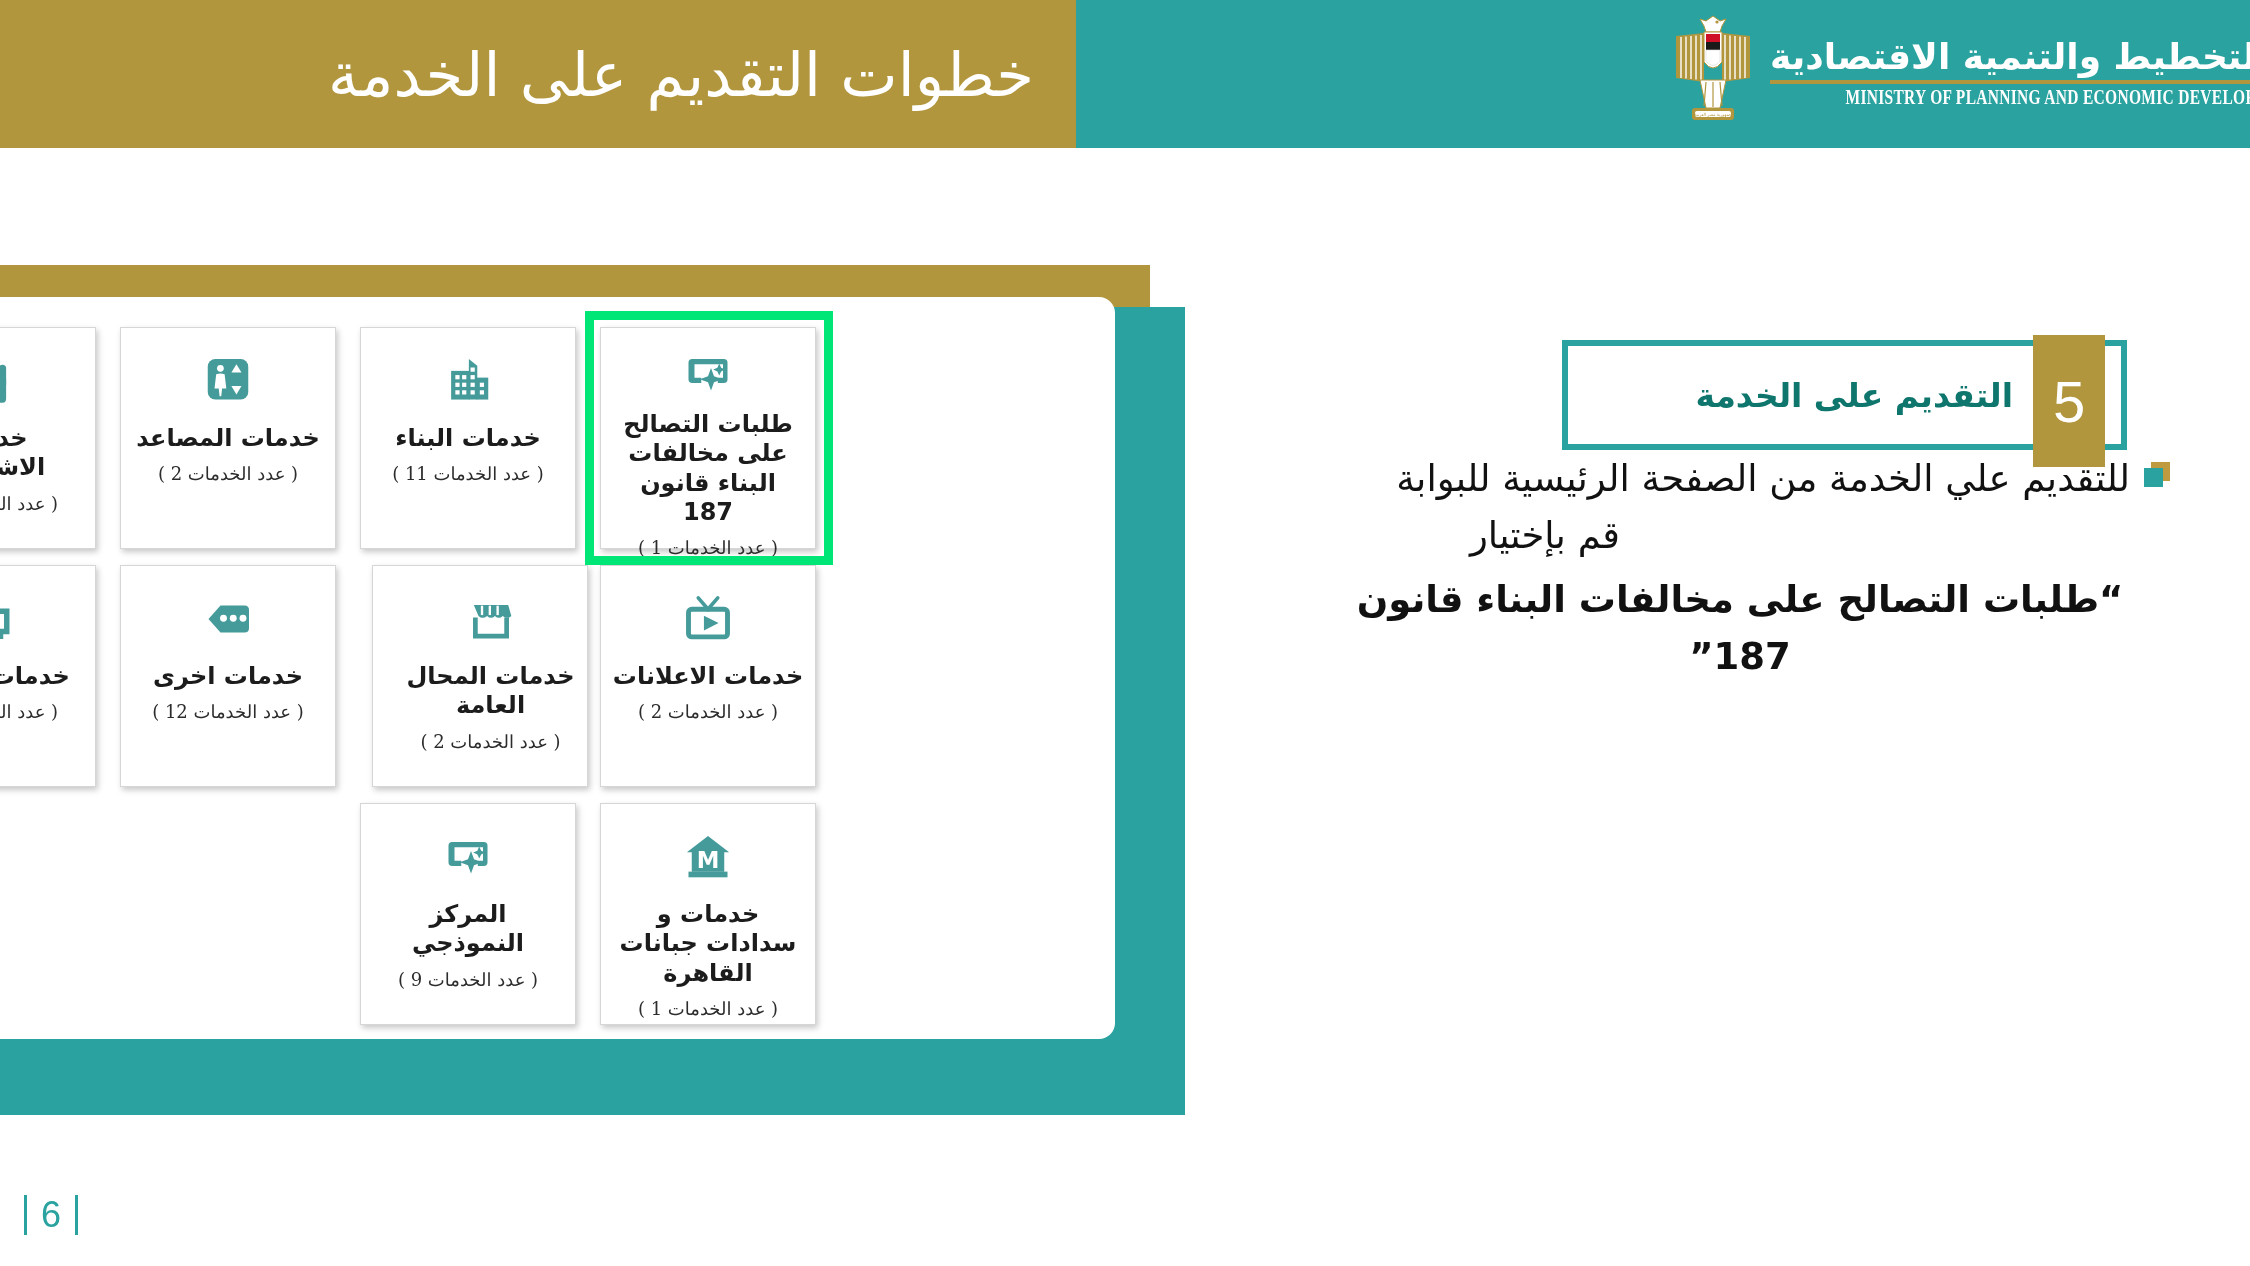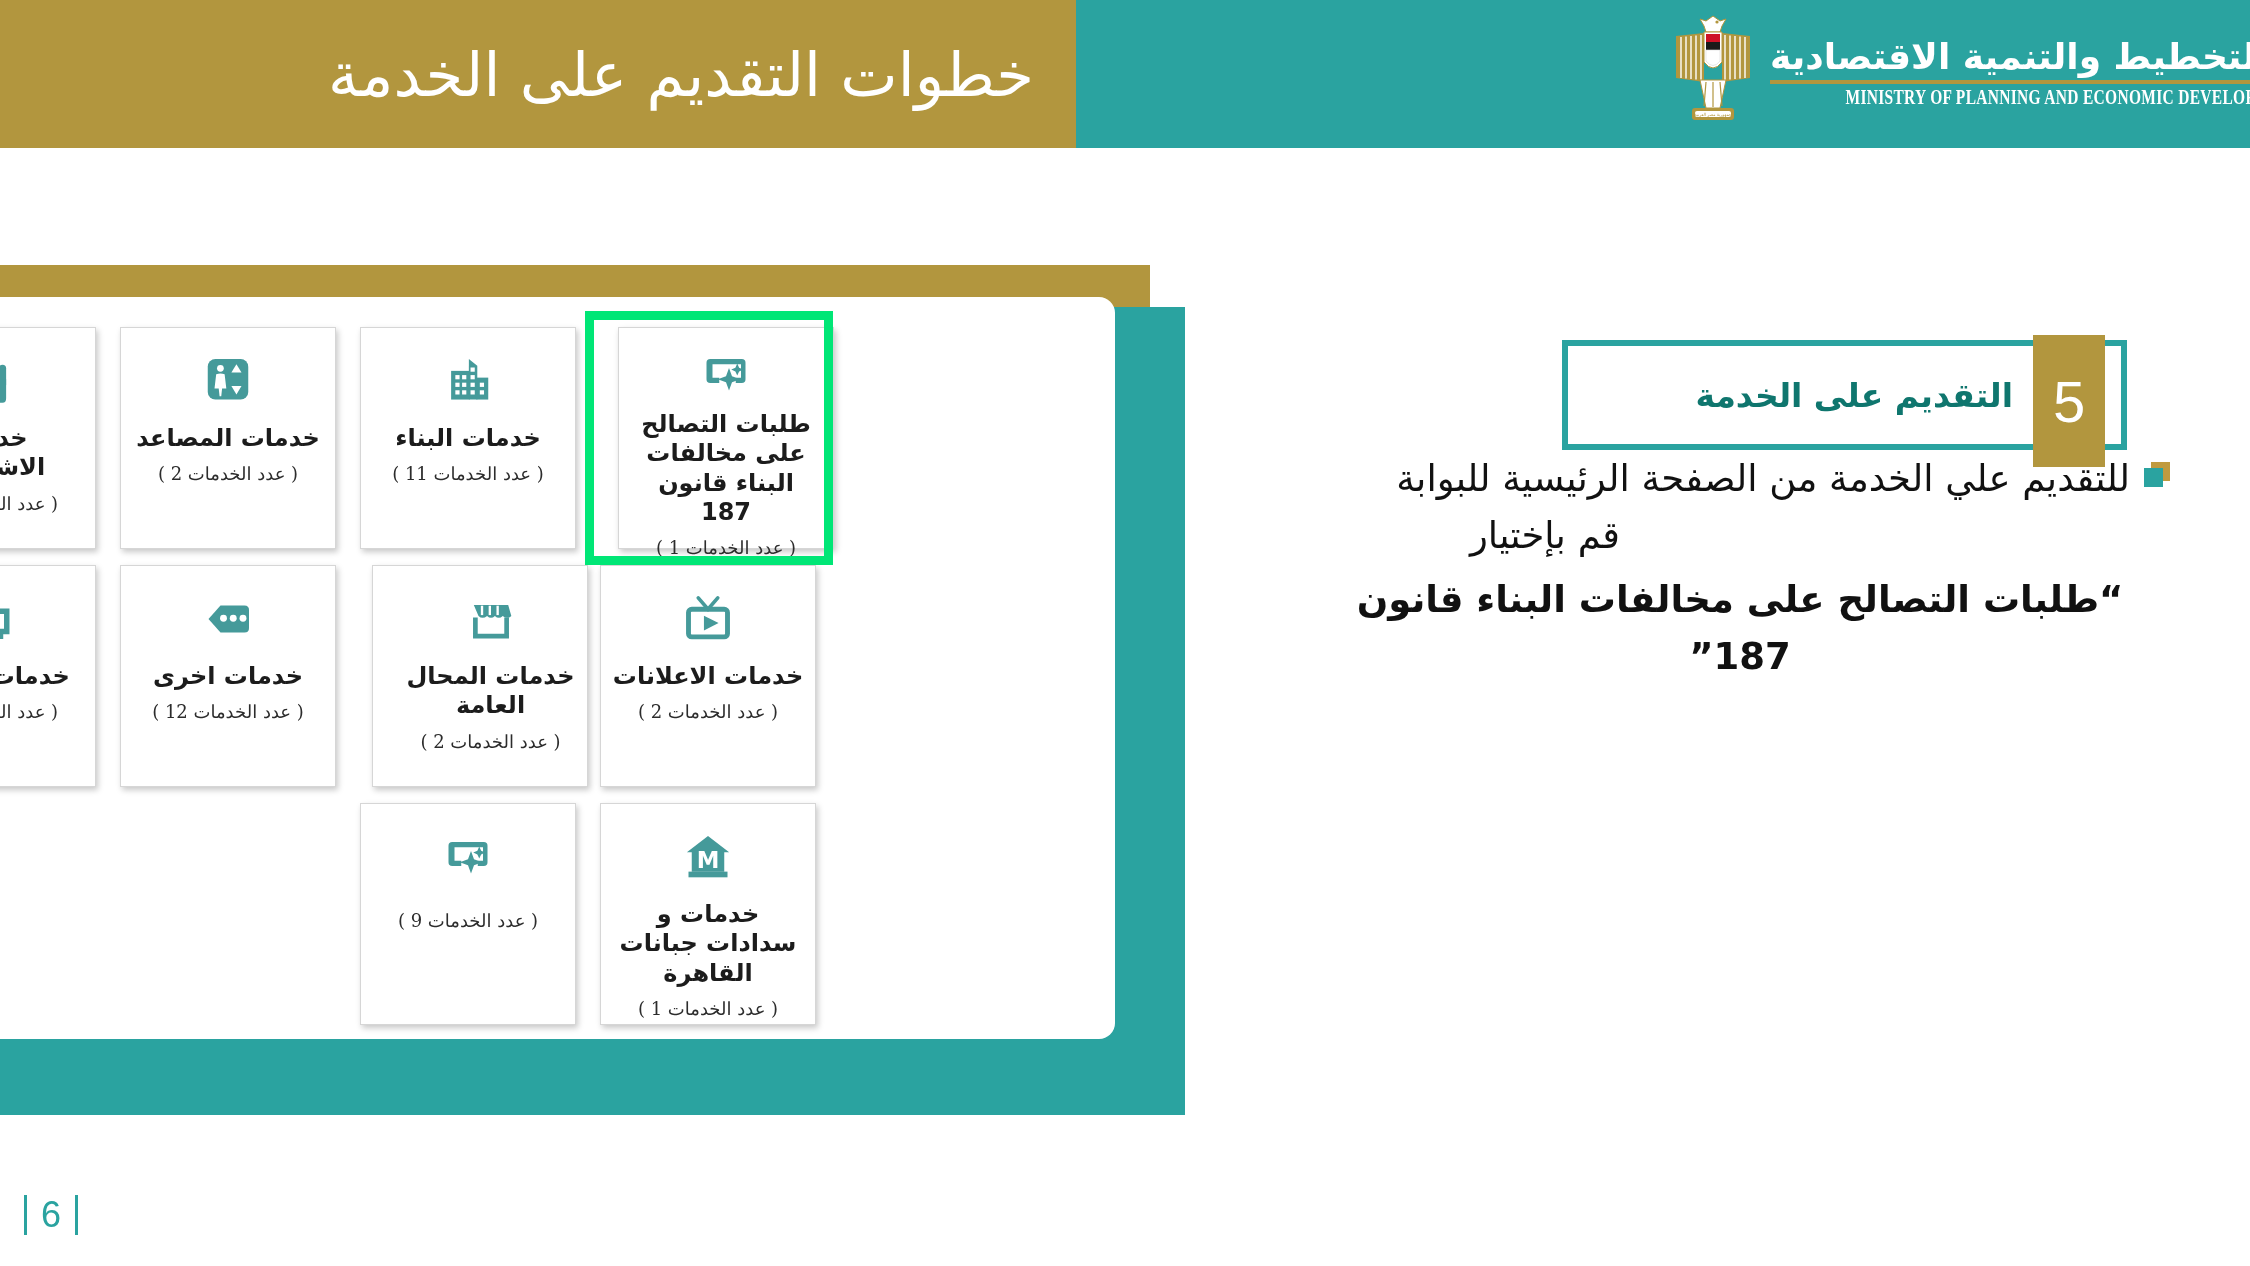--- a/index.html
+++ b/index.html
@@ -412,21 +412,21 @@
               <rect x="35" y="43" width="5" height="5"></rect>
               <rect x="46" y="34" width="5" height="5"></rect>
                 <rect x="46" y="43" width="5" height="5"></rect>
             </g>
           </svg>
         </div>
         <div class="svc-title">خدمات البناء</div>
         <div class="svc-count">( عدد الخدمات 11 )</div>
       </div>
 
-      <div class="svc-card" style="left:678px; top:30px; width:216px; height:222px;">
+      <div class="svc-card" style="left:660px; top:30px; width:216px; height:222px;">
         <div class="svc-icon">
           <svg viewBox="0 0 64 64" width="56" height="48" aria-hidden="true">
             <path d="M6 17 q0 -5 5 -5 l42 0 q5 0 5 5 l0 22 q0 5 -5 5 l-8 0 l0 -7 l7 0 l0 -18 l-38 0 l0 18 l9 0 l0 7 l-12 0 q-5 0 -5 -5 Z" fill="#459a9a"></path>
             <path d="M36 24 L40 35 L51 39 L40 43 L36 54 L32 43 L21 39 L32 35 Z" fill="#459a9a"></path>
             <path d="M47 18 L49.5 23.5 L55 26 L49.5 28.5 L47 34 L44.5 28.5 L39 26 L44.5 23.5 Z" fill="#459a9a"></path>
           </svg>
         </div>
         <div class="svc-title">طلبات التصالح على مخالفات البناء قانون 187</div>
         <div class="svc-count">( عدد الخدمات 1 )</div>
       </div>
@@ -485,20 +485,21 @@
       </div>
 
       <div class="svc-card" style="left:420px; top:506px; width:216px; height:222px;">
         <div class="svc-icon">
           <svg viewBox="0 0 64 64" width="56" height="48" aria-hidden="true">
             <path d="M6 17 q0 -5 5 -5 l42 0 q5 0 5 5 l0 22 q0 5 -5 5 l-8 0 l0 -7 l7 0 l0 -18 l-38 0 l0 18 l9 0 l0 7 l-12 0 q-5 0 -5 -5 Z" fill="#459a9a"></path>
             <path d="M36 24 L40 35 L51 39 L40 43 L36 54 L32 43 L21 39 L32 35 Z" fill="#459a9a"></path>
             <path d="M47 18 L49.5 23.5 L55 26 L49.5 28.5 L47 34 L44.5 28.5 L39 26 L44.5 23.5 Z" fill="#459a9a"></path>
           </svg>
         </div>
+        <div class="svc-title">المركز النموذجي</div>
         <div class="svc-count">( عدد الخدمات 9 )</div>
       </div>
 
       <div class="svc-card" style="left:660px; top:506px; width:216px; height:222px;">
         <div class="svc-icon">
           <svg viewBox="0 0 64 64" width="54" height="52" aria-hidden="true">
             <path d="M32 6 L58 26 L52 26 L52 50 L12 50 L12 26 L6 26 Z" fill="#459a9a"></path>
             <rect x="8" y="50" width="48" height="7" fill="#459a9a"></rect>
             <text x="32" y="46" font-size="28" font-weight="700" fill="#ffffff" text-anchor="middle" font-family="DejaVu Sans, sans-serif">M</text>
           </svg>

